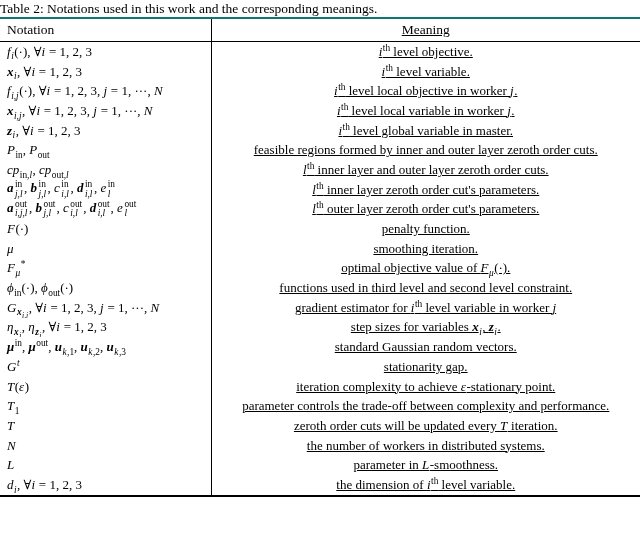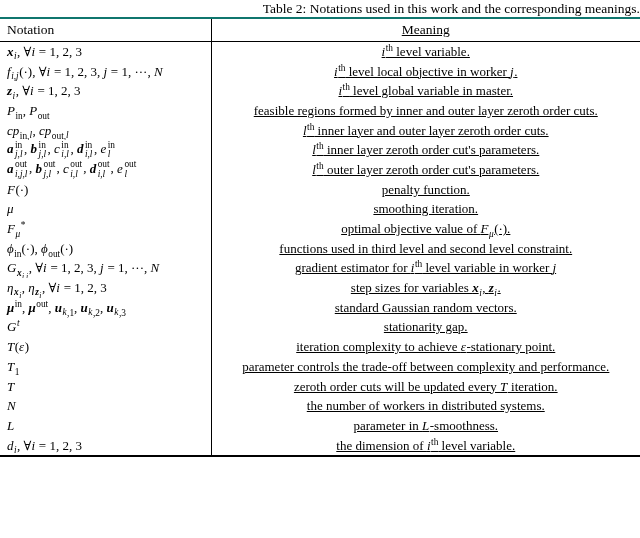--- a/index.html
+++ b/index.html
@@ -3,21 +3,21 @@
 <meta charset="utf-8">
 <style>
   html,body{margin:0;padding:0;}
   body{
     width:640px;height:538px;overflow:hidden;
     background:#ffffff;color:#000000;
     font-family:"Liberation Serif","DejaVu Serif",serif;
     font-size:13px;
   }
   .caption{
-    text-align:right;
+    text-align:left;
     font-size:13.5px;
     padding-top:1px;
     height:16px;
     line-height:16px;
     white-space:nowrap;
   }
   table{
     width:640px;
     border-collapse:collapse;
     table-layout:fixed;
@@ -74,31 +74,39 @@
     <col class="c-notation">
     <col class="c-meaning">
   </colgroup>
   <thead>
     <tr>
       <th class="notation">Notation</th>
       <th class="meaning">Meaning</th>
     </tr>
   </thead>
   <tbody>
+  <tr>
+    <td class="notation"><i>f</i><sub><i>i</i></sub>(·), ∀<i>i</i> = 1, 2, 3</td>
+    <td class="meaning"><i>i</i><sup>th</sup> level objective.</td>
+  </tr>
 
   <tr>
     <td class="notation"><b><i>x</i></b><sub><i>i</i></sub>, ∀<i>i</i> = 1, 2, 3</td>
     <td class="meaning"><i>i</i><sup>th</sup> level variable.</td>
   </tr>
 
   <tr>
     <td class="notation"><i>f</i><sub><i>i,j</i></sub>(·), ∀<i>i</i> = 1, 2, 3, <i>j</i> = 1, ···, <i>N</i></td>
     <td class="meaning"><i>i</i><sup>th</sup> level local objective in worker <i>j</i>.</td>
   </tr>
 
+  <tr>
+    <td class="notation"><b><i>x</i></b><sub><i>i,j</i></sub>, ∀<i>i</i> = 1, 2, 3, <i>j</i> = 1, ···, <i>N</i></td>
+    <td class="meaning"><i>i</i><sup>th</sup> level local variable in worker <i>j</i>.</td>
+  </tr>
 
   <tr>
     <td class="notation"><b><i>z</i></b><sub><i>i</i></sub>, ∀<i>i</i> = 1, 2, 3</td>
     <td class="meaning"><i>i</i><sup>th</sup> level global variable in master.</td>
   </tr>
 
   <tr>
     <td class="notation"><i>P</i><sub>in</sub>, <i>P</i><sub>out</sub></td>
     <td class="meaning">feasible regions formed by inner and outer layer zeroth order cuts.</td>
   </tr>

